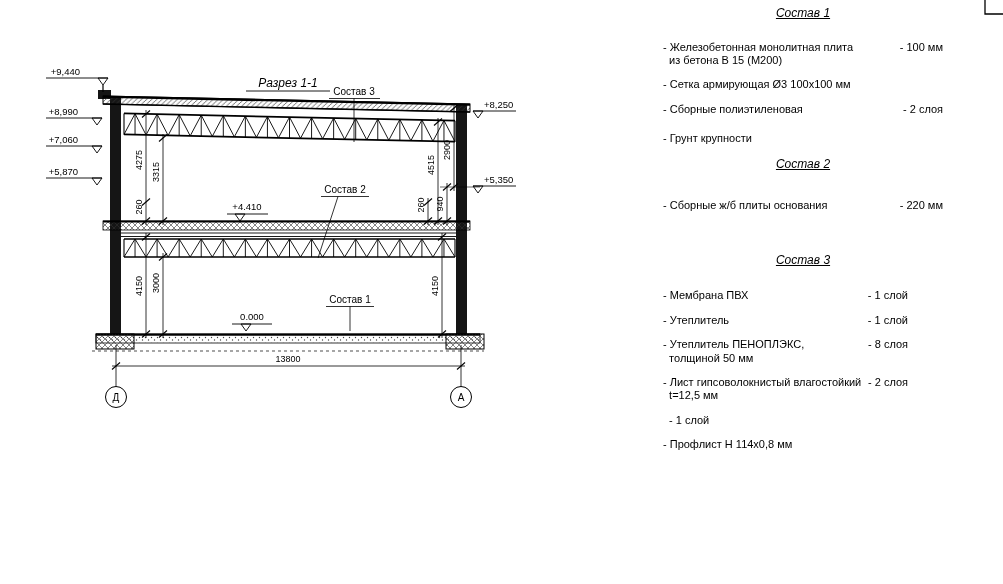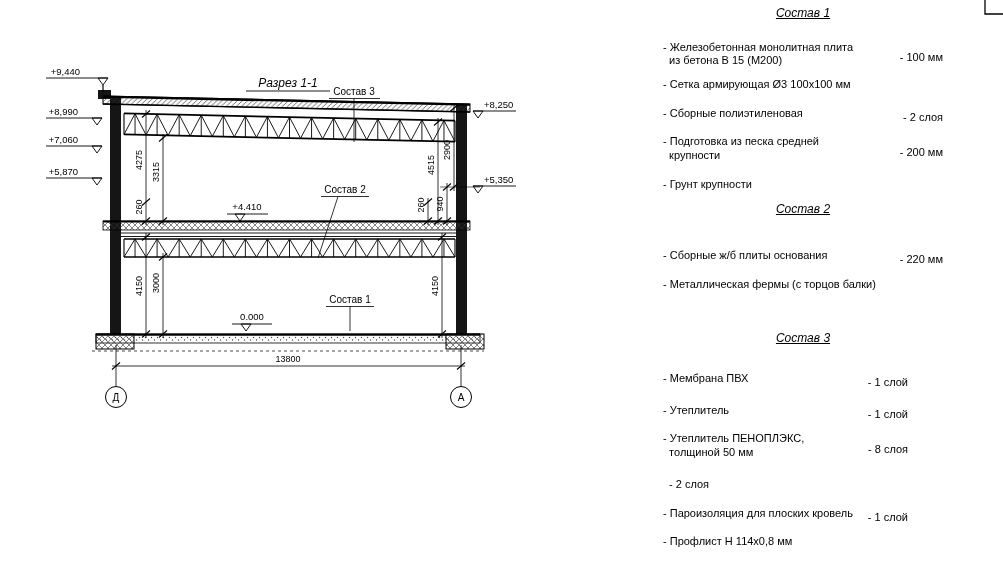--- a/index.html
+++ b/index.html
@@ -12,23 +12,23 @@
   .t-dim{font-size:9px;}
   .t-level{font-size:9.5px;}
   .t-axis{font-size:10px;}
   .legend{position:absolute;left:663px;top:0;width:312px;font-size:11px;line-height:1.22;}
   .sec{width:280px;}
   .sec3{width:245px;}
   .sec-heading{font-size:12px;font-style:italic;text-decoration:underline;text-align:center;}
   .h1m{margin:6px 0 20px 0;}
   .h2m{margin:10px 0 28px 0;}
   .h3m{margin:40px 0 22px 0;}
-  .row{display:flex;justify-content:space-between;align-items:center;margin-bottom:11px;}
+  .row{display:flex;justify-content:space-between;margin-bottom:11px;}
   .itxt{white-space:pre-line;}
-  .ival{white-space:nowrap;margin-left:6px;margin-top:8px;}
+  .ival{white-space:nowrap;margin-left:6px;}
 </style>
 </head>
 <body>
 
 <div class="canvas">
 
   <svg width="1003" height="584" viewBox="0 0 1003 584">
     <defs>
       <pattern id="hatch" width="5" height="5" patternUnits="userSpaceOnUse">
         <line x1="0" y1="5" x2="5" y2="0" stroke="#333" stroke-width="0.7"></line>
@@ -211,63 +211,55 @@
         <span class="ival">- 100 мм</span>
       </div>
       <div class="row">
         <span class="itxt">- Сетка армирующая Ø3 100х100 мм</span>
         <span class="ival"></span>
       </div>
       <div class="row">
         <span class="itxt">- Сборные полиэтиленовая</span>
         <span class="ival">- 2 слоя</span>
       </div>
-      <div class="row">
-        <span class="itxt">- Подготовка из песка средней
-&nbsp;&nbsp;крупности</span>
-        <span class="ival">- 200 мм</span>
-      </div>
       <div class="row" style="margin-top:16px;">
         <span class="itxt">- Грунт крупности</span>
         <span class="ival"></span>
       </div>
     </div>
 
     <div class="sec">
       <div class="sec-heading h2m">Состав 2</div>
       <div class="row">
         <span class="itxt">- Сборные ж/б плиты основания</span>
         <span class="ival">- 220 мм</span>
       </div>
-      <div class="row">
-        <span class="itxt">- Металлическая фермы (с торцов балки)</span>
-        <span class="ival"></span>
-      </div>
     </div>
 
     <div class="sec sec3">
       <div class="sec-heading h3m" style="width:280px;">Состав 3</div>
       <div class="row">
         <span class="itxt">- Мембрана ПВХ</span>
         <span class="ival">- 1 слой</span>
       </div>
       <div class="row">
         <span class="itxt">- Утеплитель</span>
         <span class="ival">- 1 слой</span>
       </div>
       <div class="row">
         <span class="itxt">- Утеплитель ПЕНОПЛЭКС,
 &nbsp;&nbsp;толщиной 50 мм</span>
         <span class="ival">- 8 слоя</span>
       </div>
       <div class="row">
+        <span class="itxt">- Лист гипсоволокнистый влагостойкий
+&nbsp;&nbsp;t=12,5 мм</span>
         <span class="ival">- 2 слоя</span>
       </div>
       <div class="row">
-        <span class="itxt">- Пароизоляция для плоских кровель</span>
         <span class="ival">- 1 слой</span>
       </div>
       <div class="row">
         <span class="itxt">- Профлист Н 114х0,8 мм</span>
         <span class="ival"></span>
       </div>
     </div>
 
   </div>
 </div>

